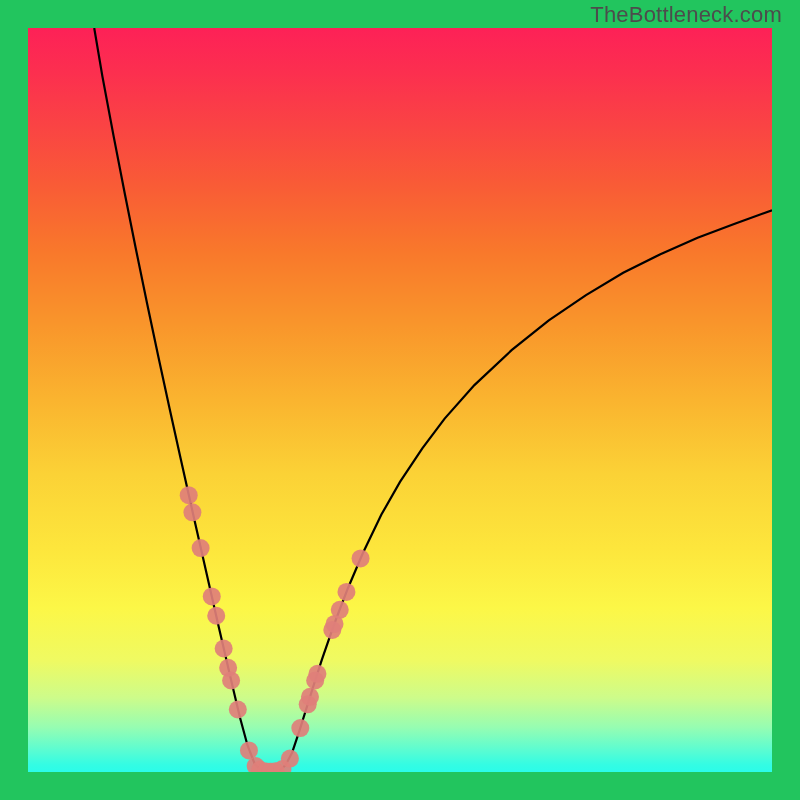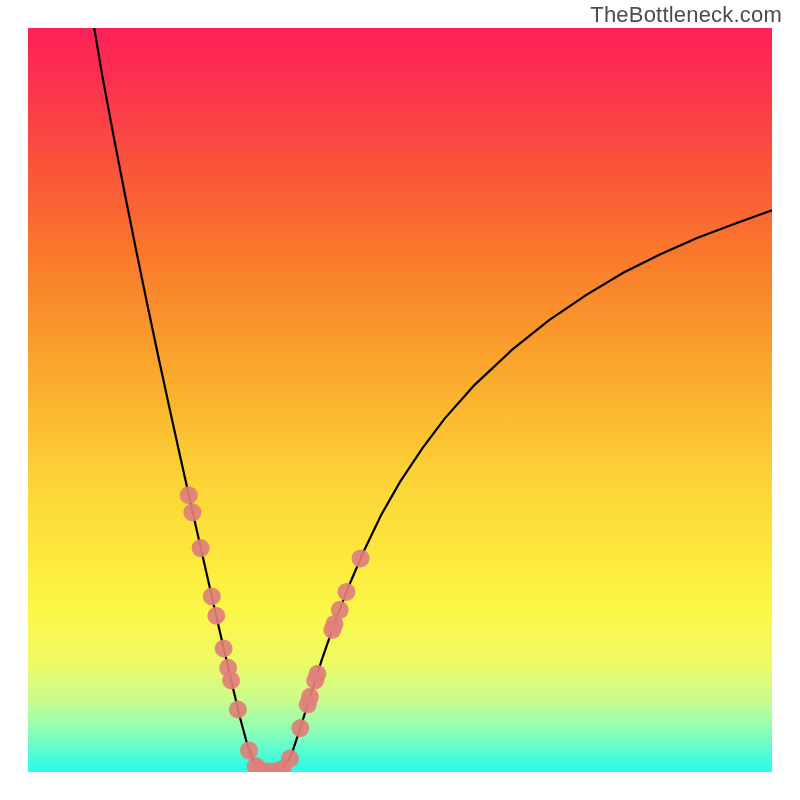--- a/index.html
+++ b/index.html
@@ -8,21 +8,21 @@
     width: 800px;
     height: 800px;
     background: #000;
     font-family: Arial, Helvetica, sans-serif;
     overflow: hidden;
   }
   .container {
     position: relative;
     width: 800px;
     height: 800px;
-    background: #ffffff;
+    background: #22c55e;
   }
   .watermark {
     position: absolute;
     top: 2px;
     right: 18px;
     color: #4c4c4c;
     font-size: 22px;
     font-weight: 500;
     letter-spacing: 0.2px;
     z-index: 5;

